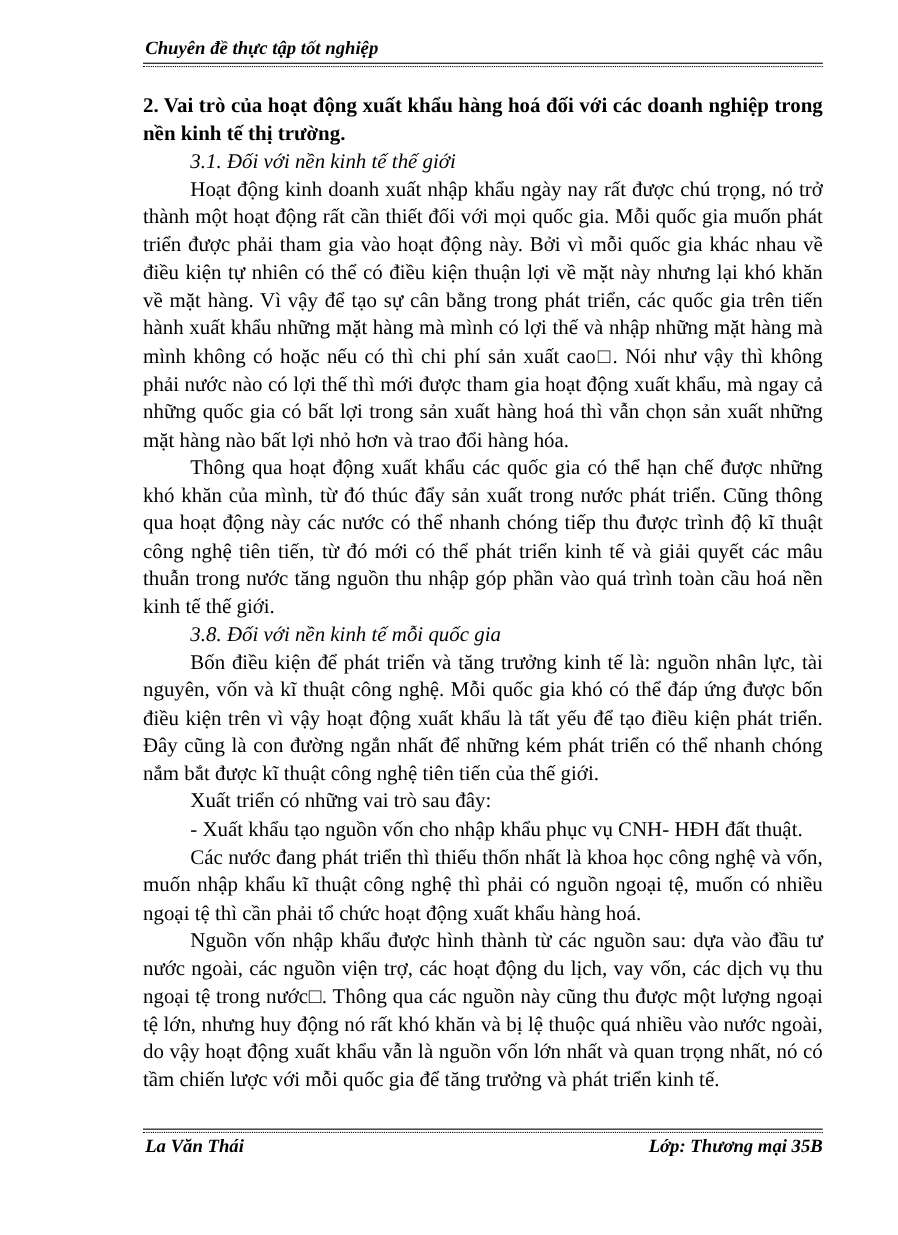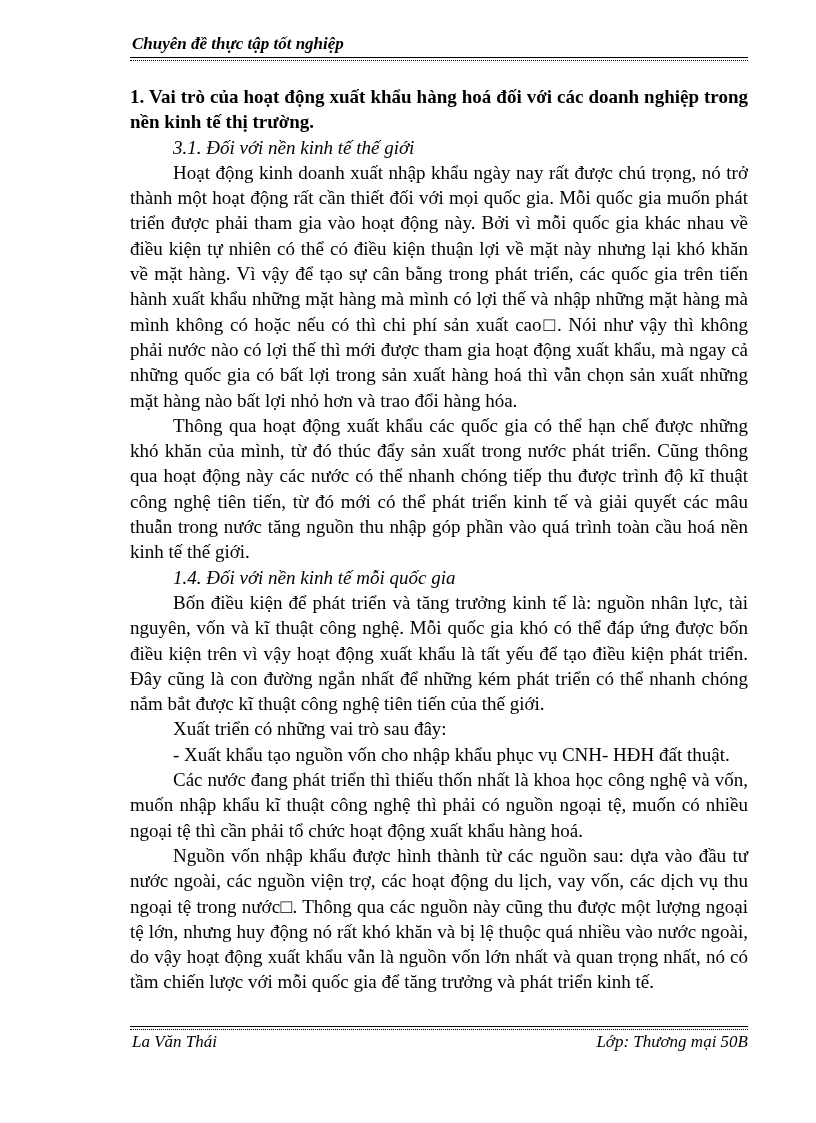--- a/index.html
+++ b/index.html
@@ -51,54 +51,54 @@
   .running-footer {
     position: absolute;
     left: 130px;
     top: 1026px;
     width: 618px;
   }
   .footer-row {
     display: flex;
     justify-content: space-between;
     font-size: 17px;
-    font-weight: normal;
+    font-weight: bold;
     font-style: italic;
     padding-top: 2px;
     padding-left: 2px;
   }
 </style>
 </head>
 <body>
 
 <div class="page">
 
   <div class="running-header">
     <div class="header-title">Chuyên đề thực tập tốt nghiệp</div>
     <div class="rule-solid"></div>
     <div class="rule-dotted"></div>
   </div>
 
   <div class="doc-body">
-    <div class="section-heading">1. Vai trò của hoạt động xuất khẩu hàng hoá đối với các doanh nghiệp trong nền kinh tế thị trường.</div>
+    <div class="section-heading">2. Vai trò của hoạt động xuất khẩu hàng hoá đối với các doanh nghiệp trong nền kinh tế thị trường.</div>
 
     <div class="subheading">3.1. Đối với nền kinh tế thế giới</div>
     <div class="para">Hoạt động kinh doanh xuất nhập khẩu ngày nay rất được chú trọng, nó trở thành một hoạt động rất cần thiết đối với mọi quốc gia. Mỗi quốc gia muốn phát triển được phải tham gia vào hoạt động này. Bởi vì mỗi quốc gia khác nhau về điều kiện tự nhiên có thể có điều kiện thuận lợi về mặt này nhưng lại khó khăn về mặt hàng. Vì vậy để tạo sự cân bằng trong phát triển, các quốc gia trên tiến hành xuất khẩu những mặt hàng mà mình có lợi thế và nhập những mặt hàng mà mình không có hoặc nếu có thì chi phí sản xuất cao□. Nói như vậy thì không phải nước nào có lợi thế thì mới được tham gia hoạt động xuất khẩu, mà ngay cả những quốc gia có bất lợi trong sản xuất hàng hoá thì vẫn chọn sản xuất những mặt hàng nào bất lợi nhỏ hơn và trao đổi hàng hóa.</div>
     <div class="para">Thông qua hoạt động xuất khẩu các quốc gia có thể hạn chế được những khó khăn của mình, từ đó thúc đẩy sản xuất trong nước phát triển. Cũng thông qua hoạt động này các nước có thể nhanh chóng tiếp thu được trình độ kĩ thuật công nghệ tiên tiến, từ đó mới có thể phát triển kinh tế và giải quyết các mâu thuẫn trong nước tăng nguồn thu nhập góp phần vào quá trình toàn cầu hoá nền kinh tế thế giới.</div>
 
-    <div class="subheading">1.4. Đối với nền kinh tế mỗi quốc gia</div>
+    <div class="subheading">3.8. Đối với nền kinh tế mỗi quốc gia</div>
     <div class="para">Bốn điều kiện để phát triển và tăng trưởng kinh tế là: nguồn nhân lực, tài nguyên, vốn và kĩ thuật công nghệ. Mỗi quốc gia khó có thể đáp ứng được bốn điều kiện trên vì vậy hoạt động xuất khẩu là tất yếu để tạo điều kiện phát triển. Đây cũng là con đường ngắn nhất để những kém phát triển có thể nhanh chóng nắm bắt được kĩ thuật công nghệ tiên tiến của thế giới.</div>
     <div class="para">Xuất triển có những vai trò sau đây:</div>
     <div class="para">- Xuất khẩu tạo nguồn vốn cho nhập khẩu phục vụ CNH- HĐH đất thuật.</div>
     <div class="para">Các nước đang phát triển thì thiếu thốn nhất là khoa học công nghệ và vốn, muốn nhập khẩu kĩ thuật công nghệ thì phải có nguồn ngoại tệ, muốn có nhiều ngoại tệ thì cần phải tổ chức hoạt động xuất khẩu hàng hoá.</div>
     <div class="para">Nguồn vốn nhập khẩu được hình thành từ các nguồn sau: dựa vào đầu tư nước ngoài, các nguồn viện trợ, các hoạt động du lịch, vay vốn, các dịch vụ thu ngoại tệ trong nước□. Thông qua các nguồn này cũng thu được một lượng ngoại tệ lớn, nhưng huy động nó rất khó khăn và bị lệ thuộc quá nhiều vào nước ngoài, do vậy hoạt động xuất khẩu vẫn là nguồn vốn lớn nhất và quan trọng nhất, nó có tầm chiến lược với mỗi quốc gia để tăng trưởng và phát triển kinh tế.</div>
   </div>
 
   <div class="running-footer">
     <div class="rule-solid"></div>
     <div class="rule-dotted"></div>
     <div class="footer-row">
       <span>La Văn Thái</span>
-      <span>Lớp: Thương mại 50B</span>
+      <span>Lớp: Thương mại 35B</span>
     </div>
   </div>
 
 </div>
 
 </body></html>

